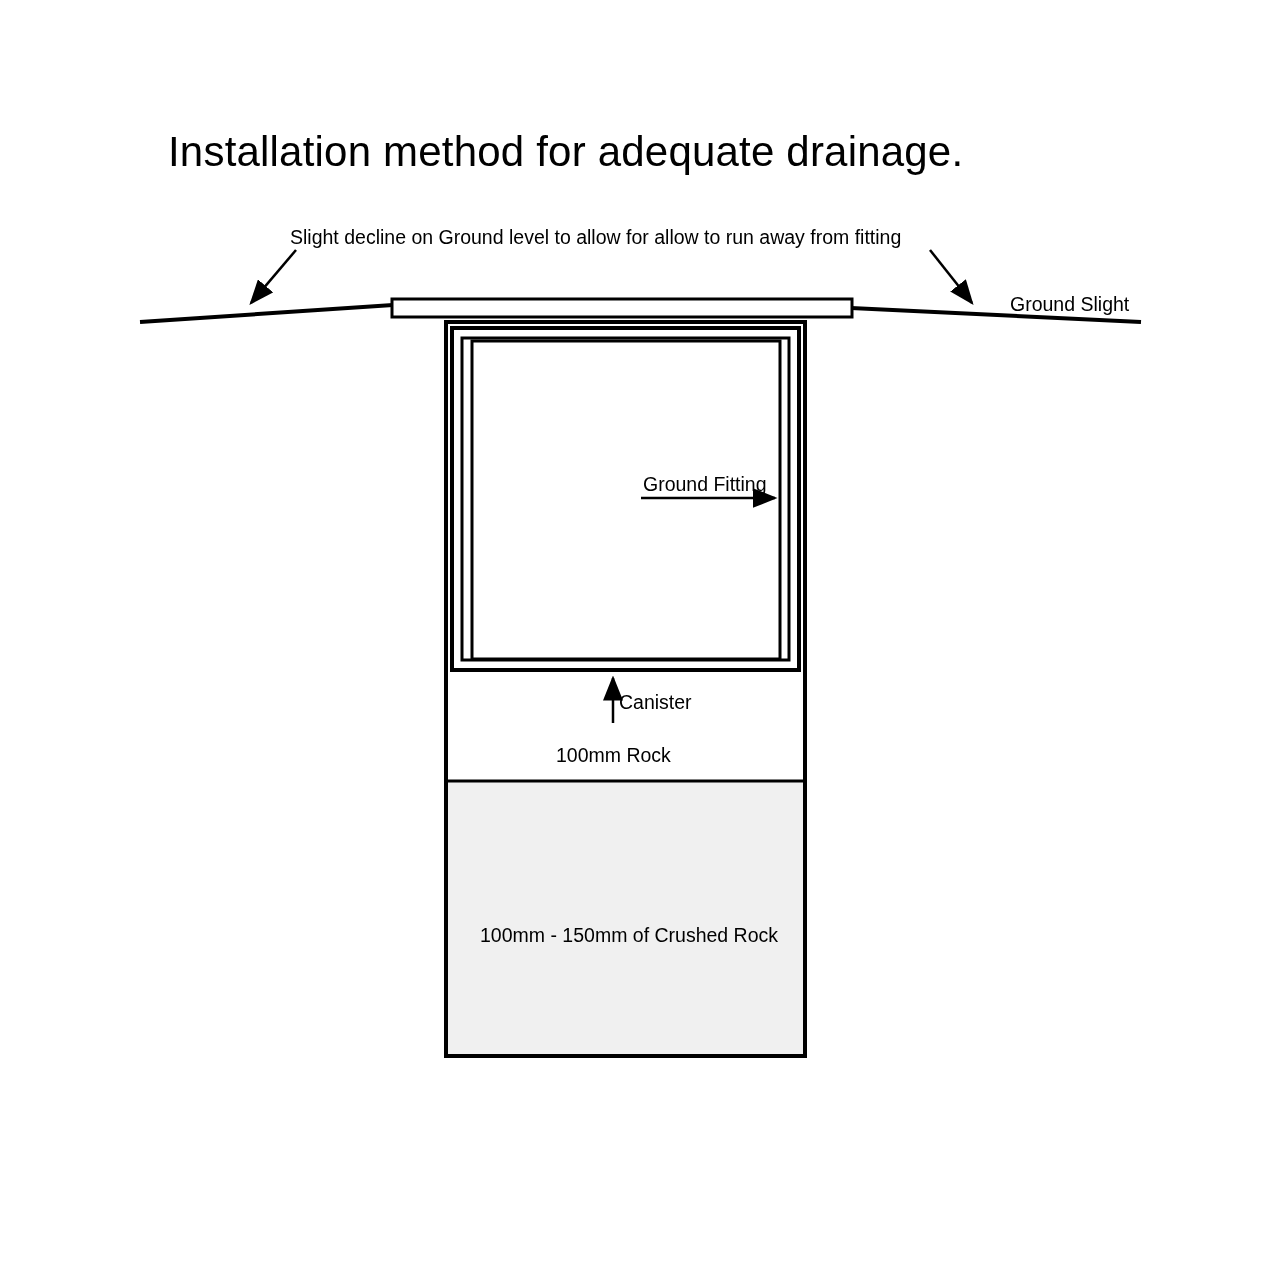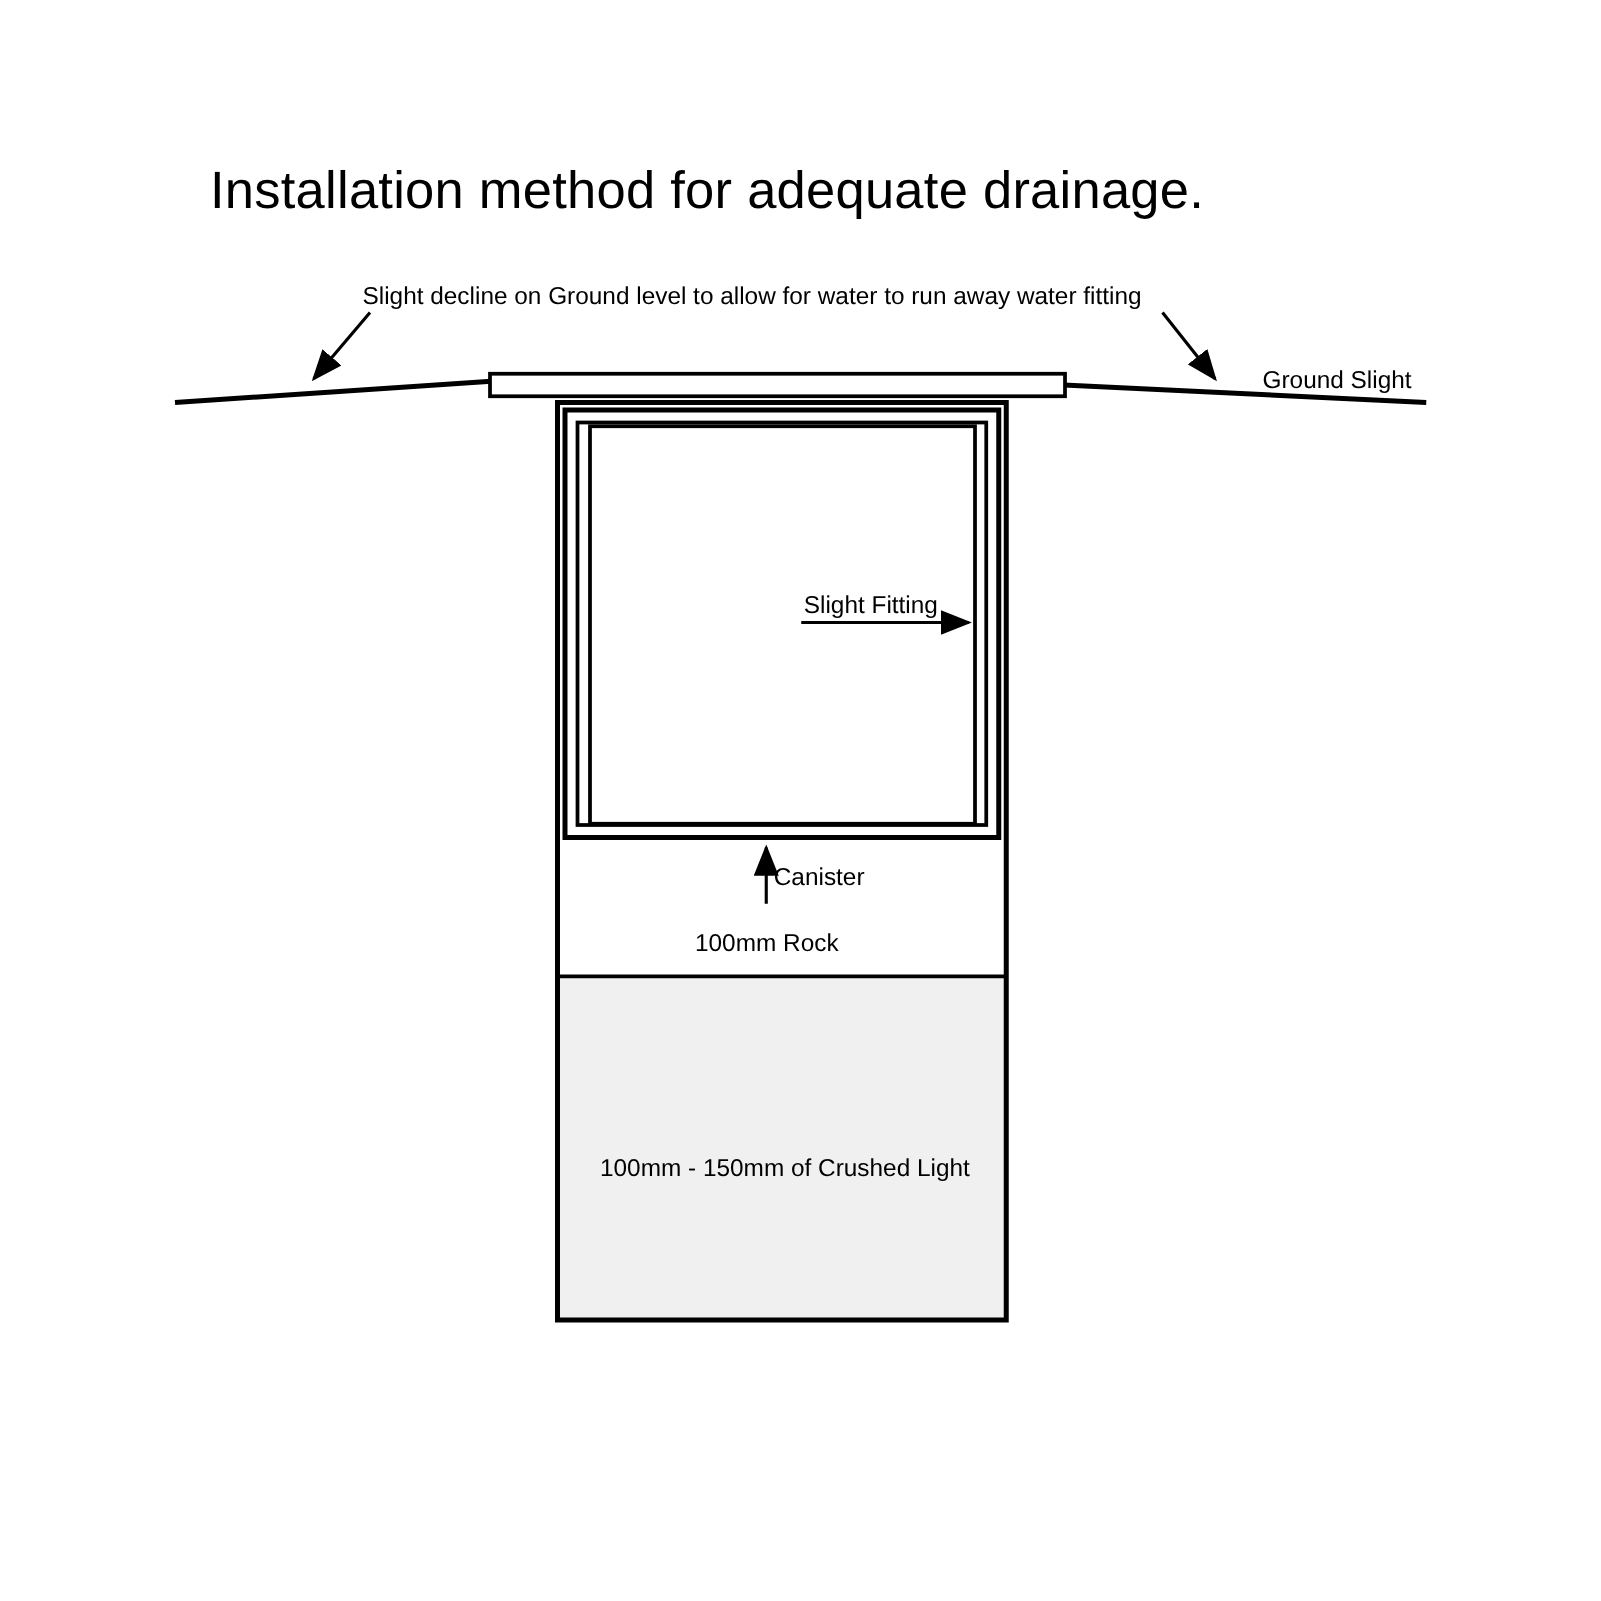--- a/index.html
+++ b/index.html
@@ -100,25 +100,25 @@
 
     <line x1="930" y1="250" x2="972" y2="303" stroke="#000000" stroke-width="2.5" marker-end="url(#arrowhead)"></line>
 
     <line x1="641" y1="498" x2="775" y2="498" stroke="#000000" stroke-width="2.5" marker-end="url(#arrowhead)"></line>
 
     <line x1="613" y1="723" x2="613" y2="678" stroke="#000000" stroke-width="2.5" marker-end="url(#arrowhead)"></line>
   </svg>
 
   <div class="lbl" id="title">Installation method for adequate drainage.</div>
 
-  <div class="lbl" id="decline-note">Slight decline on Ground level to allow for water to run away water fitting</div>
+  <div class="lbl" id="decline-note">Slight decline on Ground level to allow for allow to run away from fitting</div>
 
   <div class="lbl" id="ground-level-label">Ground Slight</div>
 
-  <div class="lbl" id="light-fitting-label">Slight Fitting</div>
+  <div class="lbl" id="light-fitting-label">Ground Fitting</div>
 
   <div class="lbl" id="canister-label">Canister</div>
 
   <div class="lbl" id="space-label">100mm Rock</div>
 
-  <div class="lbl" id="rock-label">100mm - 150mm of Crushed Light</div>
+  <div class="lbl" id="rock-label">100mm - 150mm of Crushed Rock</div>
 
 </div>
 
 </body></html>

